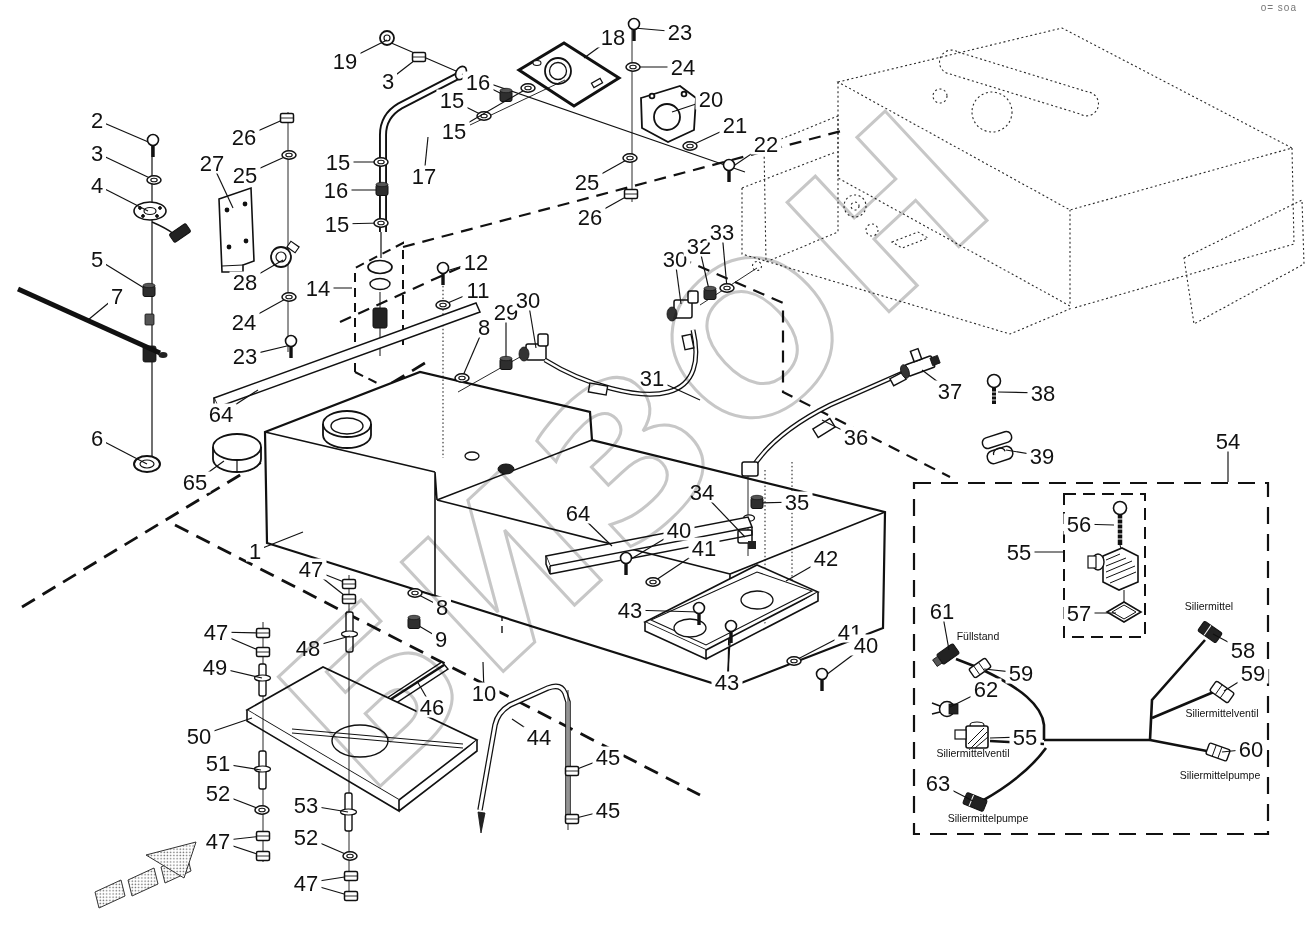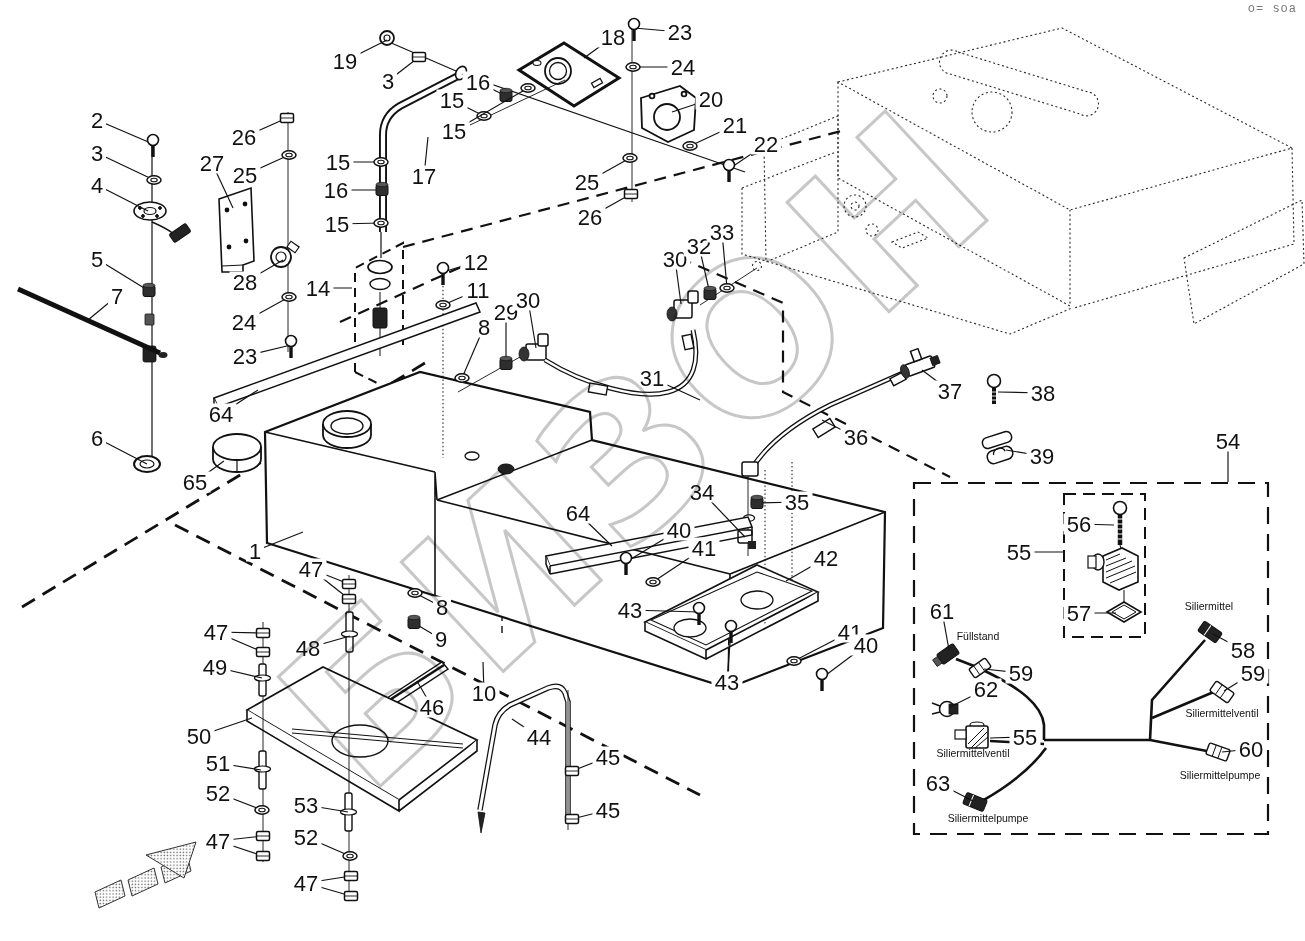--- a/index.html
+++ b/index.html
@@ -4,22 +4,22 @@
 <style>
   html,body{margin:0;padding:0;background:#ffffff;}
   #stage{position:relative;width:1305px;height:941px;background:#fff;overflow:hidden;
          font-family:"Liberation Sans",sans-serif;}
   #art{position:absolute;left:0;top:0;z-index:1;}
   .watermark{position:absolute;left:55px;top:345px;width:1170px;line-height:1;z-index:3;
          text-align:center;font-family:"DejaVu Sans",sans-serif;font-weight:bold;
          font-size:205px;letter-spacing:12px;color:transparent;
          -webkit-text-stroke:3px #c7c7c7;transform:rotate(-43deg);transform-origin:50% 50%;
          mix-blend-mode:multiply;pointer-events:none;user-select:none;}
-  .corner{position:absolute;right:8px;top:2px;z-index:4;font-size:12px;color:#777;
-         letter-spacing:1px;font-family:Liberation Mono, monospace;}
+  .corner{position:absolute;right:8px;top:2px;z-index:4;font-size:10px;color:#777;
+         letter-spacing:1px;font-family:Liberation Sans, sans-serif;}
   svg text{font-family:"Liberation Sans",sans-serif;}
   .co-num{font-size:22px;fill:#111;}
   .de-label{font-size:10.5px;fill:#111;}
 </style>
 </head>
 <body>
 
 <div id="stage">
 
 <svg id="art" width="1305" height="941" viewBox="0 0 1305 941" xmlns="http://www.w3.org/2000/svg">

